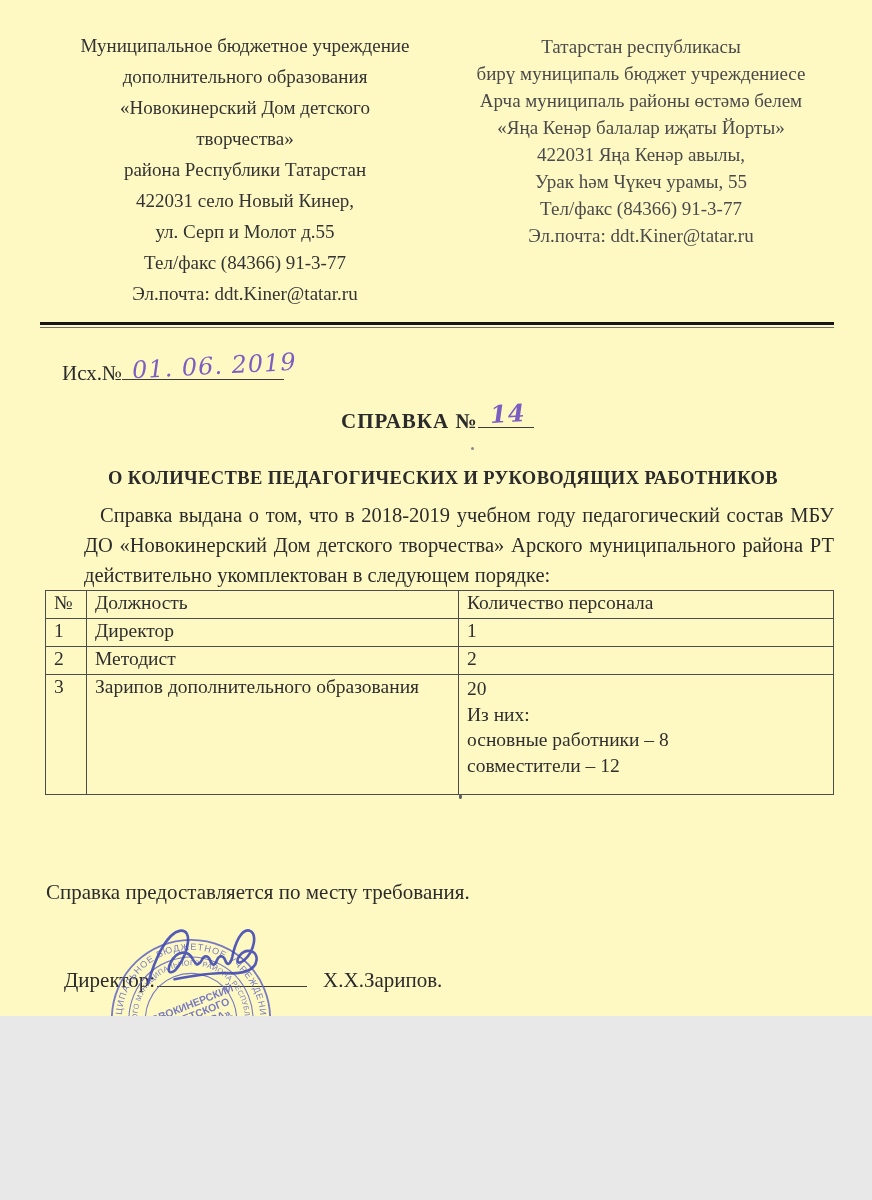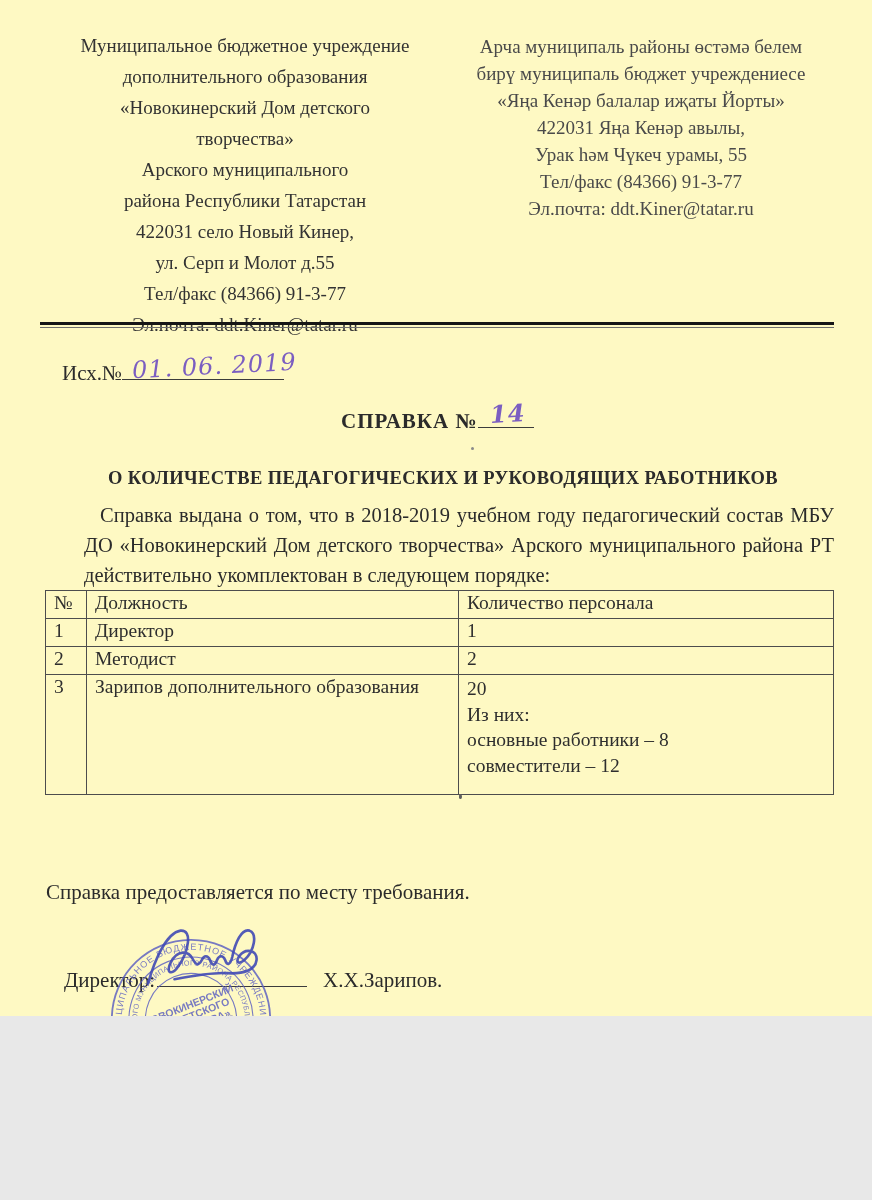--- a/index.html
+++ b/index.html
@@ -88,30 +88,30 @@
 <body>
 
 <div class="page">
 
   <header class="letterhead">
     <div class="lh-col lh-left">
       <div>Муниципальное бюджетное учреждение</div>
       <div>дополнительного образования</div>
       <div>«Новокинерский Дом детского</div>
       <div>творчества»</div>
-      <div>Арского муниципального</div>
       <div>района Республики Татарстан</div>
       <div>422031 село Новый Кинер,</div>
       <div>ул. Серп и Молот д.55</div>
       <div>Тел/факс (84366) 91-3-77</div>
       <div>Эл.почта: ddt.Kiner@tatar.ru</div>
     </div>
     <div class="lh-col lh-right">
+      <div>Татарстан республикасы</div>
+      <div>бирү муниципаль бюджет учреждениесе</div>
       <div>Арча муниципаль районы өстәмә белем</div>
-      <div>бирү муниципаль бюджет учреждениесе</div>
       <div>«Яңа Кенәр балалар иҗаты Йорты»</div>
       <div>422031 Яңа Кенәр авылы,</div>
       <div>Урак һәм Чүкеч урамы, 55</div>
       <div>Тел/факс (84366) 91-3-77</div>
       <div>Эл.почта: ddt.Kiner@tatar.ru</div>
     </div>
   </header>
 
   <div class="rule">
     <div class="rule-thick"></div>

